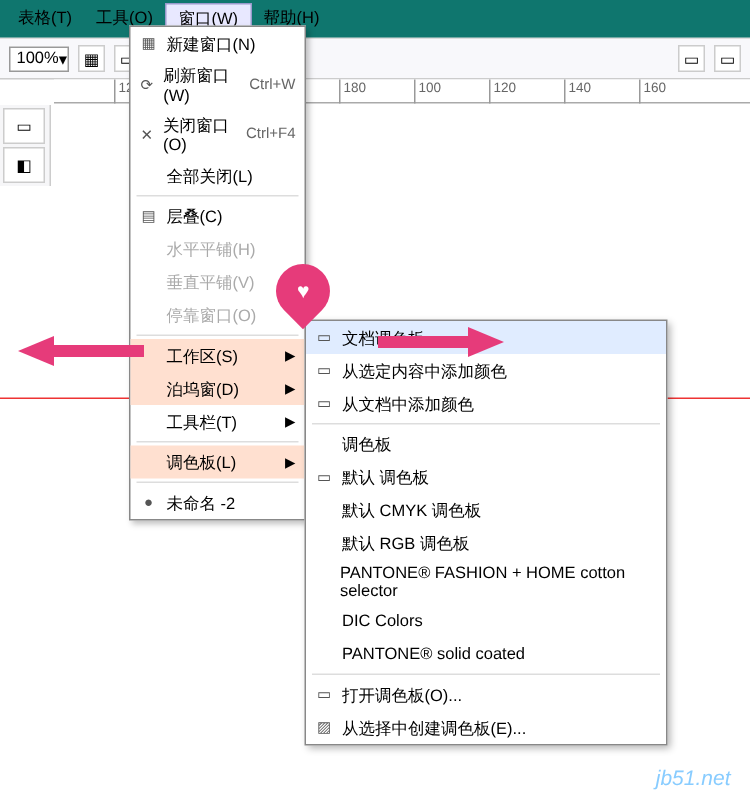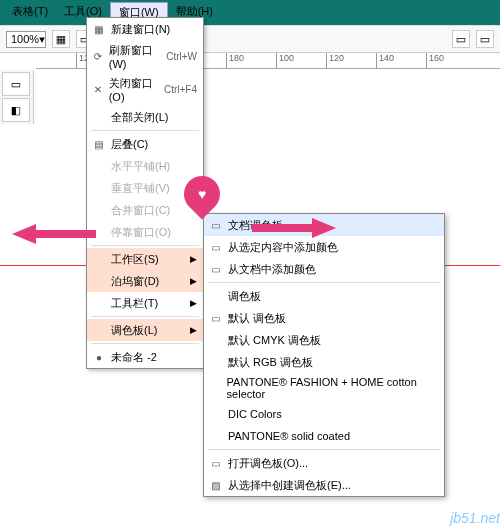--- a/index.html
+++ b/index.html
@@ -25,21 +25,21 @@
 .mi .arr{margin-left:auto;font-size:9px}
 .sep{height:1px;background:#ddd;margin:2px 4px}
 .sub-menu{position:absolute;left:203px;top:213px;width:242px;background:#fff;border:1px solid #888;box-shadow:2px 2px 5px rgba(0,0,0,.3)}
 .marker{position:absolute;width:40px;height:50px;pointer-events:none}
 .marker .pin{width:36px;height:36px;background:#e63b7a;border-radius:50% 50% 50% 0;transform:rotate(-45deg);display:flex;align-items:center;justify-content:center}
 .marker .pin::after{content:"♥";transform:rotate(45deg);color:#fff;font-size:14px}
 .arrow-l{position:absolute;left:12px;top:224px;width:0;height:0;border-top:10px solid transparent;border-bottom:10px solid transparent;border-right:24px solid #e63b7a}
 .arrow-l::after{content:"";position:absolute;left:24px;top:-4px;width:60px;height:8px;background:#e63b7a}
 .arrow-r{position:absolute;left:312px;top:218px;width:0;height:0;border-top:10px solid transparent;border-bottom:10px solid transparent;border-left:24px solid #e63b7a}
 .arrow-r::after{content:"";position:absolute;right:24px;top:-4px;width:60px;height:8px;background:#e63b7a}
-.watermark{position:absolute;right:0;bottom:6px;color:#8cf;font-size:14px;font-style:italic}
+.watermark{position:absolute;right:13px;bottom:6px;color:#8cf;font-size:14px;font-style:italic}
 </style>
 </head>
 <body>
 
 <div class="menubar">
   <span>表格(T)</span>
   <span>工具(O)</span>
   <span class="active">窗口(W)</span>
   <span>帮助(H)</span>
 </div>
@@ -102,24 +102,20 @@
     <div class="mi dis">
       <span class="ic"></span>
       <span>水平平铺(H)</span>
     </div>
     <div class="mi dis">
       <span class="ic"></span>
       <span>垂直平铺(V)</span>
     </div>
     <div class="mi dis">
       <span class="ic"></span>
-      <span>合并窗口(C)</span>
-    </div>
-    <div class="mi dis">
-      <span class="ic"></span>
       <span>停靠窗口(O)</span>
     </div>
     <div class="sep"></div>
     <div class="mi sel">
       <span class="ic"></span>
       <span>工作区(S)</span>
       <span class="arr">▶</span>
     </div>
     <div class="mi sel">
       <span class="ic"></span>

